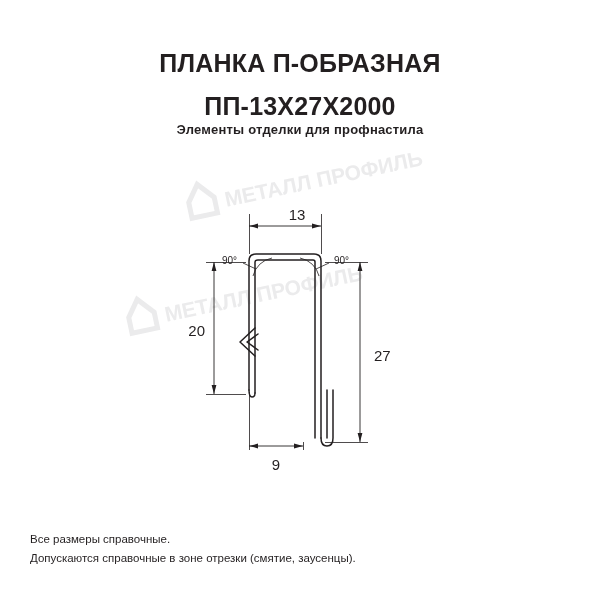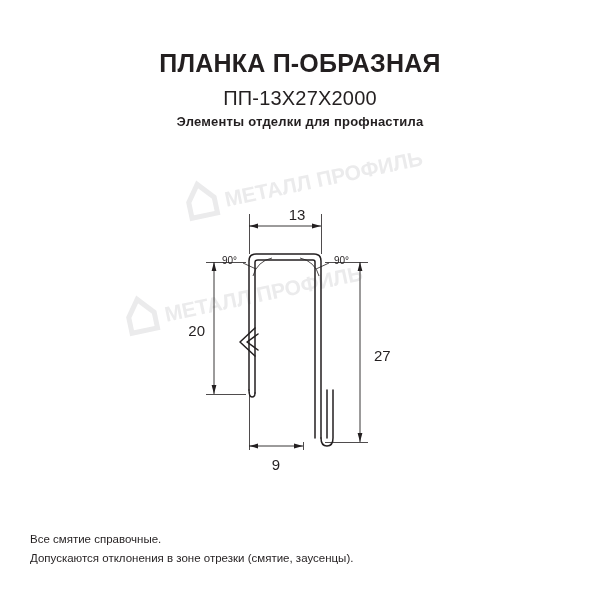--- a/index.html
+++ b/index.html
@@ -29,25 +29,25 @@
     text-align: center;
   }
   .title-1 {
     font-size: 25px;
     font-weight: bold;
     letter-spacing: 0.2px;
     line-height: 31px;
     white-space: nowrap;
   }
   .title-2 {
-    font-size: 20px;
-    font-weight: normal;
+    font-size: 25px;
+    font-weight: bold;
     letter-spacing: 0.2px;
     line-height: 31px;
-    margin-top: 4px;
+    margin-top: 12px;
     white-space: nowrap;
   }
   .subtitle {
     font-size: 13px;
     font-weight: bold;
     letter-spacing: 0.2px;
     white-space: nowrap;
   }
   .drawing {
     position: absolute;
@@ -184,17 +184,17 @@
   <div style="position:absolute; left:0; top:0; width:600px; height:600px; pointer-events:none;">
     <div class="wm" style="left:277px; top:206px; width:40px; text-align:center; font-size:15px;">13</div>
     <div class="wm" style="left:256px; top:456px; width:40px; text-align:center; font-size:15px;">9</div>
     <div class="wm" style="left:183px; top:322px; width:22px; text-align:right; font-size:15px;">20</div>
     <div class="wm" style="left:374px; top:347px; width:24px; text-align:left; font-size:15px;">27</div>
     <div class="wm" style="left:213px; top:255px; width:24px; text-align:right; font-size:10px;">90°</div>
     <div class="wm" style="left:334px; top:255px; width:24px; text-align:left; font-size:10px;">90°</div>
   </div>
 
   <div class="footer">
-    <div>Все смятие справочные.</div>
-    <div>Допускаются отклонения в зоне отрезки (смятие, заусенцы).</div>
+    <div>Все размеры справочные.</div>
+    <div>Допускаются справочные в зоне отрезки (смятие, заусенцы).</div>
   </div>
 
 </div>
 
 </body></html>

